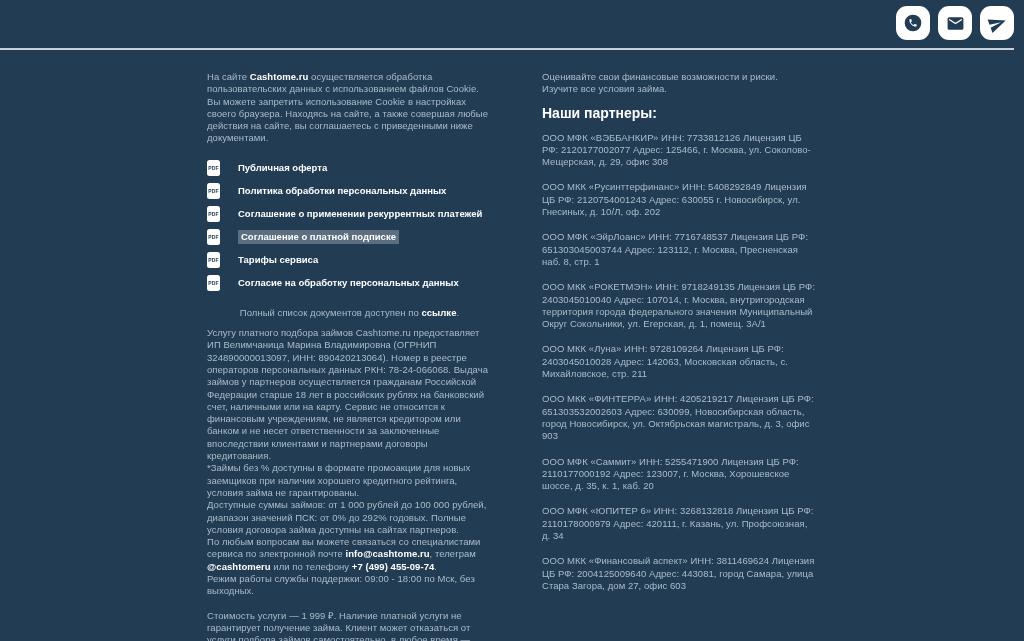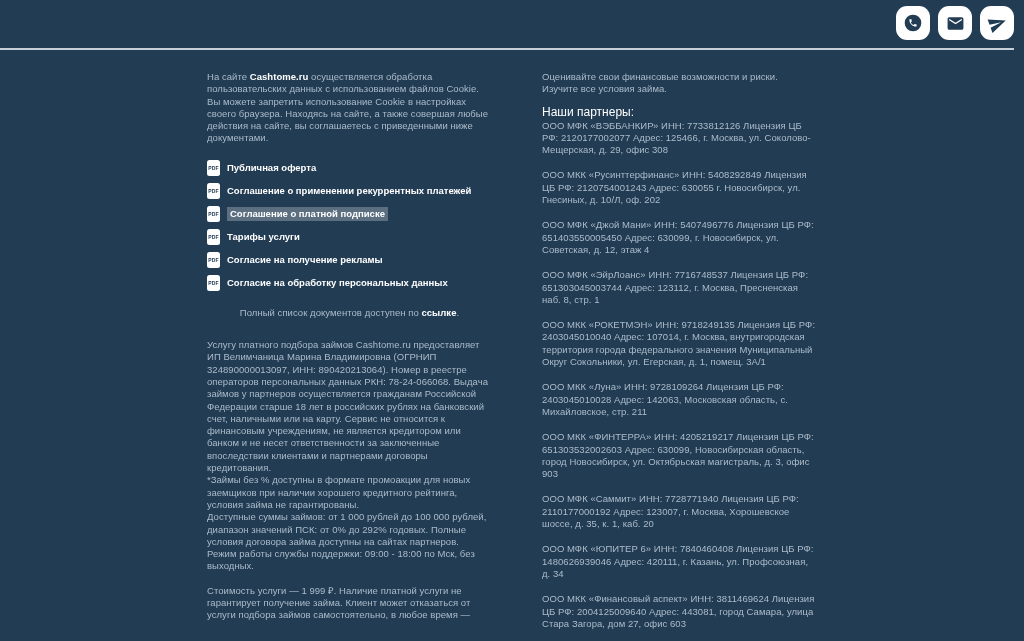--- a/index.html
+++ b/index.html
@@ -31,41 +31,41 @@
     width:610px;
     display:flex; justify-content:space-between;
   }
   .col-left  { width:285px; }
   .col-right { width:275px; }
   p, .para { font-size:9.5px; line-height:12.3px; letter-spacing:0.05px; }
   b, .bold { color:#FFFFFF; font-weight:bold; }
   .link { color:#FFFFFF; font-weight:bold; cursor:pointer; text-decoration:none; }
   .docs { margin-top:15px; margin-bottom:16px; }
   .doc-row {
-    display:flex; align-items:center; gap:7px;
+    display:flex; align-items:center; gap:18px;
     height:16px; margin-bottom:7px;
     cursor:pointer;
   }
   .pdf-icon {
     width:13px; height:16px; flex:0 0 13px;
     background:#FFFFFF; border-radius:2.5px;
     color:#223C54; font-size:5px; font-weight:bold;
     display:flex; align-items:center; justify-content:center;
     letter-spacing:0.2px;
   }
   .doc-label { color:#FFFFFF; font-weight:bold; font-size:9.5px; line-height:12px; }
   .doc-label.hl { background:#5C6F80; padding:1px 3px; }
-  .legal-block { margin-top:20px; }
+  .legal-block { margin-top:8px; }
   .legal-block .para { display:block; }
   .cost { margin-top:12px; }
   .full-list { margin-top:0;text-align:center; }
   .risk-note { text-align:left; }
   .partners-title {
-    color:#FFFFFF; font-weight:normal; font-size:12px;
-    margin-top:9px; margin-bottom:1px;
+    color:#FFFFFF; font-weight:bold; font-size:14px;
+    margin-top:9px; margin-bottom:11px;
   }
   .partner { margin-bottom:13px; }
 </style>
 </head>
 <body>
 
 <div class="contact-buttons">
   <button class="icon-btn">
     <span>
       <svg width="20" height="20" viewBox="0 0 24 24">
@@ -99,62 +99,62 @@
   <div class="col-left">
     <p><span>На сайте </span><b>Cashtome.ru</b><span> осуществляется обработка пользовательских данных с использованием файлов Cookie. Вы можете запретить использование Cookie в настройках своего браузера. Находясь на сайте, а также совершая любые действия на сайте, вы соглашаетесь с приведенными ниже документами.</span></p>
 
     <div class="docs">
       <div class="doc-row">
         <span class="pdf-icon">PDF</span>
         <span class="doc-label">Публичная оферта</span>
       </div>
       <div class="doc-row">
         <span class="pdf-icon">PDF</span>
+        <span class="doc-label">Политика обработки персональных данных</span>
+      </div>
+      <div class="doc-row">
+        <span class="pdf-icon">PDF</span>
         <span class="doc-label">Соглашение о применении рекуррентных платежей</span>
       </div>
       <div class="doc-row">
         <span class="pdf-icon">PDF</span>
         <span class="doc-label hl">Соглашение о платной подписке</span>
       </div>
       <div class="doc-row">
         <span class="pdf-icon">PDF</span>
-        <span class="doc-label">Тарифы услуги</span>
-      </div>
-      <div class="doc-row">
-        <span class="pdf-icon">PDF</span>
-        <span class="doc-label">Согласие на получение рекламы</span>
+        <span class="doc-label">Тарифы сервиса</span>
       </div>
       <div class="doc-row">
         <span class="pdf-icon">PDF</span>
         <span class="doc-label">Согласие на обработку персональных данных</span>
       </div>
     </div>
 
     <p class="full-list"><span>Полный список документов доступен по </span><a class="link">ссылке</a><span>.</span></p>
 
     <div class="legal-block">
       <span class="para">Услугу платного подбора займов Cashtome.ru предоставляет ИП Велимчаница Марина Владимировна (ОГРНИП 324890000013097, ИНН: 890420213064). Номер в реестре операторов персональных данных РКН: 78-24-066068. Выдача займов у партнеров осуществляется гражданам Российской Федерации старше 18 лет в российских рублях на банковский счет, наличными или на карту. Сервис не относится к финансовым учреждениям, не является кредитором или банком и не несет ответственности за заключенные впоследствии клиентами и партнерами договоры кредитования.</span>
       <span class="para">*Займы без % доступны в формате промоакции для новых заемщиков при наличии хорошего кредитного рейтинга, условия займа не гарантированы.</span>
       <span class="para">Доступные суммы займов: от 1 000 рублей до 100 000 рублей, диапазон значений ПСК: от 0% до 292% годовых. Полные условия договора займа доступны на сайтах партнеров.</span>
+      <span class="para"><span>По любым вопросам вы можете связаться со специалистами сервиса по электронной почте </span><a class="link">info@cashtome.ru</a><span>, телеграм </span><a class="link">@cashtomeru</a><span> или по телефону </span><a class="link">+7 (499) 455-09-74</a><span>.</span></span>
       <span class="para">Режим работы службы поддержки: 09:00 - 18:00 по Мск, без выходных.</span>
     </div>
 
     <p class="cost"><span>Стоимость услуги — 1 999 ₽. Наличие платной услуги не гарантирует получение займа. Клиент может отказаться от услуги подбора займов самостоятельно, в любое время — </span></p>
   </div>
 
   <div class="col-right">
     <p class="risk-note"><span>Оценивайте свои финансовые возможности и риски.</span><br><span>Изучите все условия займа.</span></p>
 
     <div class="partners-title">Наши партнеры:</div>
 
     <p class="para partner">ООО МФК «ВЭББАНКИР» ИНН: 7733812126 Лицензия ЦБ РФ: 2120177002077 Адрес: 125466, г. Москва, ул. Соколово-Мещерская, д. 29, офис 308</p>
     <p class="para partner">ООО МКК «Русинттерфинанс» ИНН: 5408292849 Лицензия ЦБ РФ: 2120754001243 Адрес: 630055 г. Новосибирск, ул. Гнесиных, д. 10/Л, оф. 202</p>
-    <p class="para partner">ООО МФК «Джой Мани» ИНН: 5407496776 Лицензия ЦБ РФ: 651403550005450 Адрес: 630099, г. Новосибирск, ул. Советская, д. 12, этаж 4</p>
     <p class="para partner">ООО МФК «ЭйрЛоанс» ИНН: 7716748537 Лицензия ЦБ РФ: 651303045003744 Адрес: 123112, г. Москва, Пресненская наб. 8, стр. 1</p>
     <p class="para partner">ООО МКК «РОКЕТМЭН» ИНН: 9718249135 Лицензия ЦБ РФ: 2403045010040 Адрес: 107014, г. Москва, внутригородская территория города федерального значения Муниципальный Округ Сокольники, ул. Егерская, д. 1, помещ. 3А/1</p>
     <p class="para partner">ООО МКК «Луна» ИНН: 9728109264 Лицензия ЦБ РФ: 2403045010028 Адрес: 142063, Московская область, с. Михайловское, стр. 211</p>
     <p class="para partner">ООО МКК «ФИНТЕРРА» ИНН: 4205219217 Лицензия ЦБ РФ: 651303532002603 Адрес: 630099, Новосибирская область, город Новосибирск, ул. Октябрьская магистраль, д. 3, офис 903</p>
-    <p class="para partner">ООО МФК «Саммит» ИНН: 7728771940 Лицензия ЦБ РФ: 2110177000192 Адрес: 123007, г. Москва, Хорошевское шоссе, д. 35, к. 1, каб. 20</p>
-    <p class="para partner">ООО МФК «ЮПИТЕР 6» ИНН: 7840460408 Лицензия ЦБ РФ: 1480626939046 Адрес: 420111, г. Казань, ул. Профсоюзная, д. 34</p>
+    <p class="para partner">ООО МФК «Саммит» ИНН: 5255471900 Лицензия ЦБ РФ: 2110177000192 Адрес: 123007, г. Москва, Хорошевское шоссе, д. 35, к. 1, каб. 20</p>
+    <p class="para partner">ООО МФК «ЮПИТЕР 6» ИНН: 3268132818 Лицензия ЦБ РФ: 2110178000979 Адрес: 420111, г. Казань, ул. Профсоюзная, д. 34</p>
     <p class="para partner">ООО МКК «Финансовый аспект» ИНН: 3811469624 Лицензия ЦБ РФ: 2004125009640 Адрес: 443081, город Самара, улица Стара Загора, дом 27, офис 603</p>
   </div>
 
 </div>
 
 </body></html>

